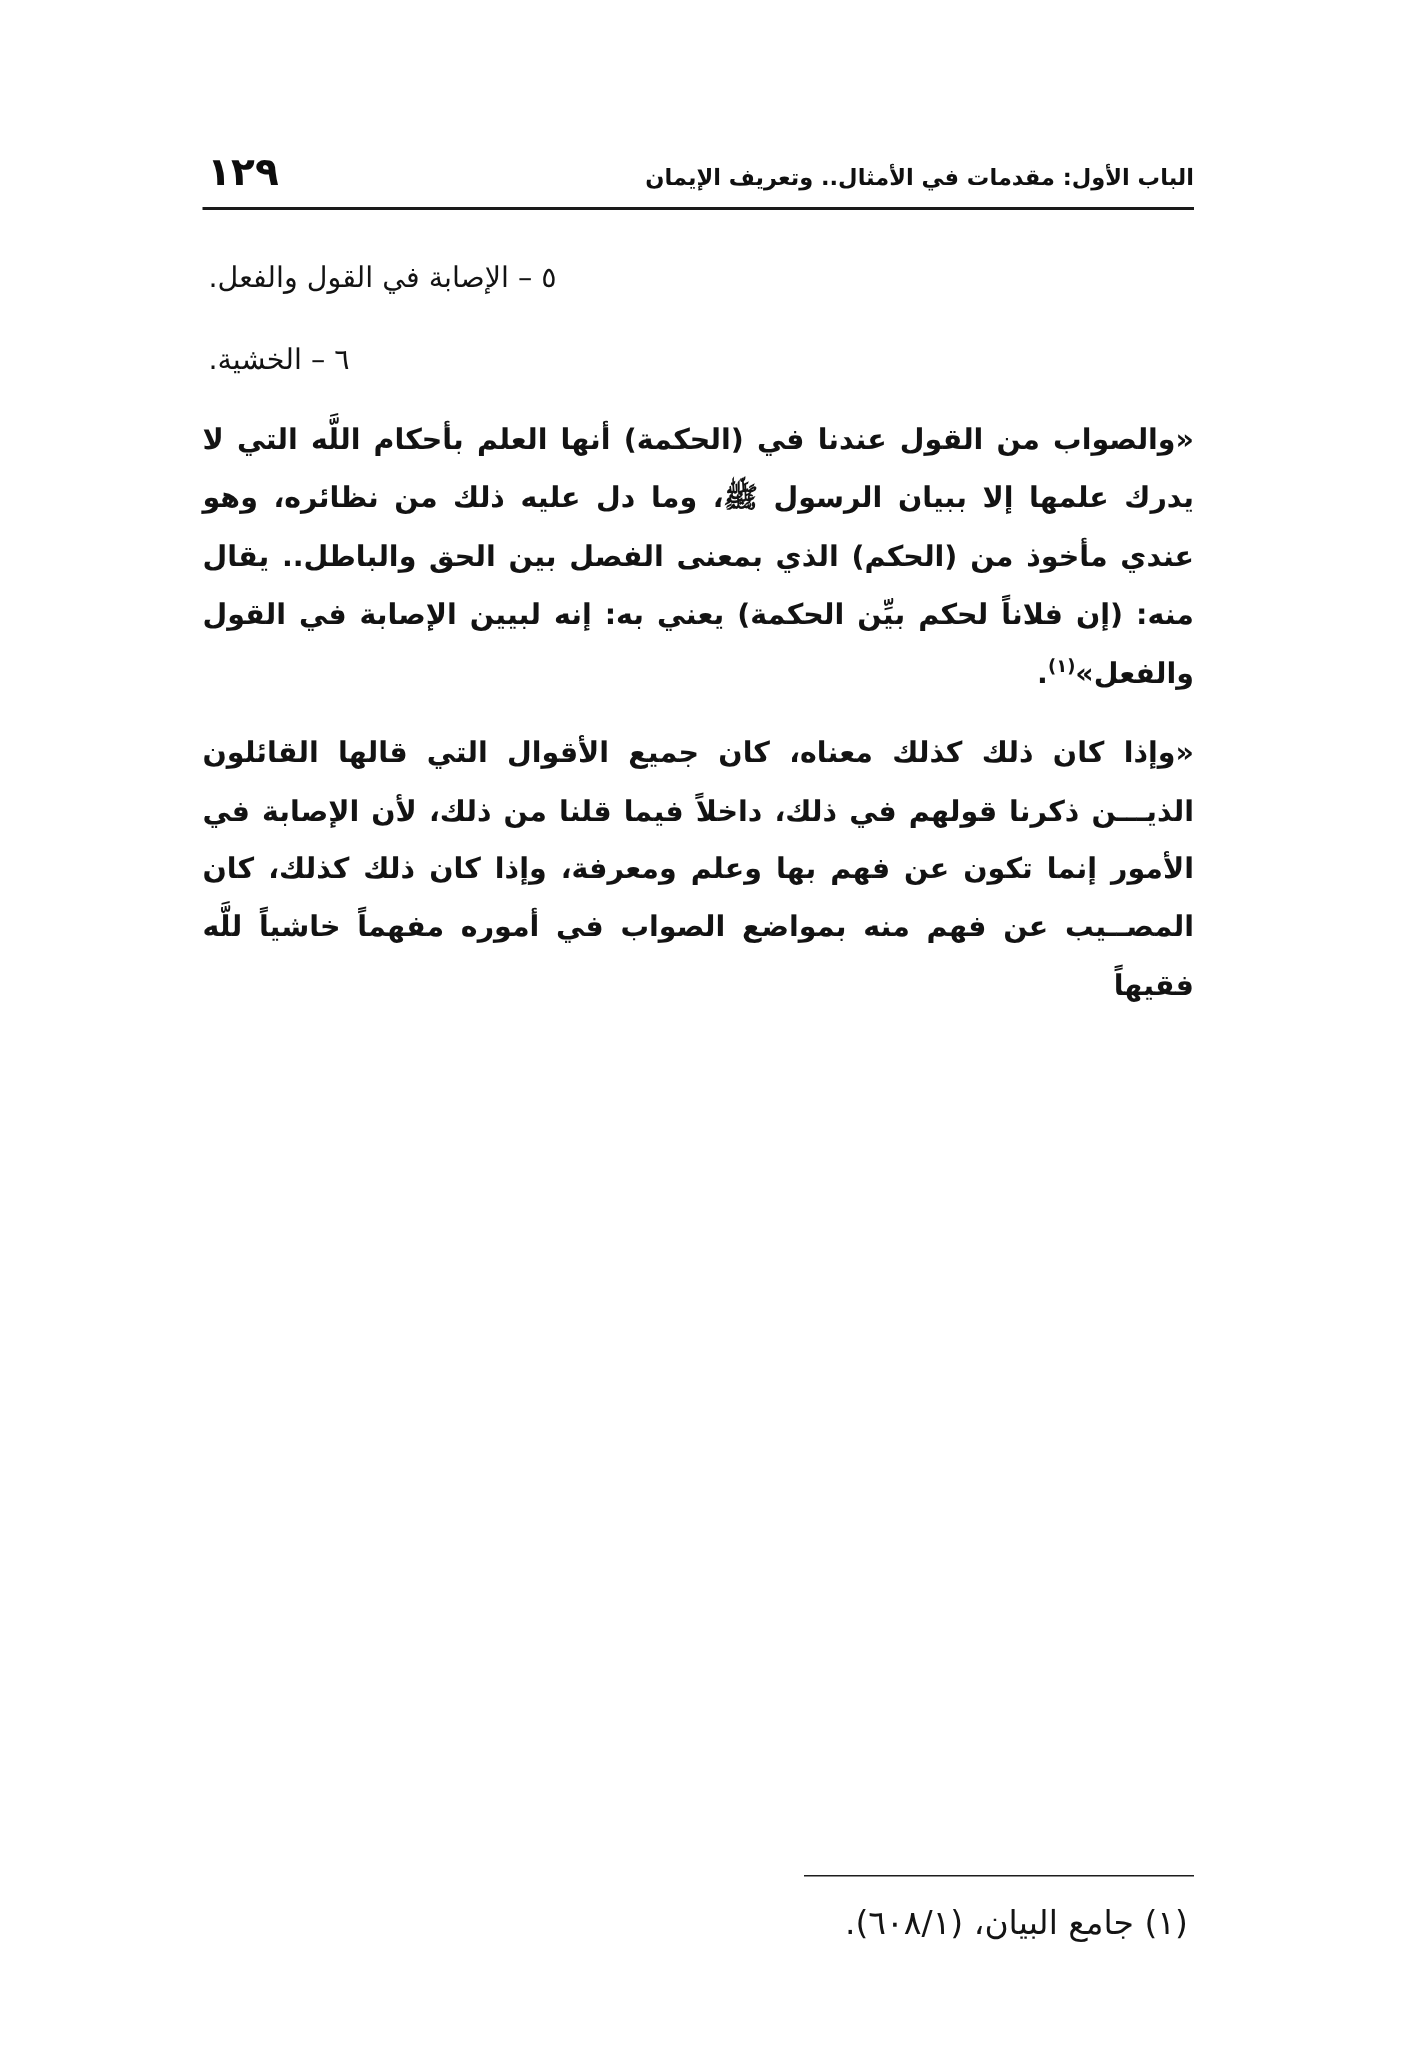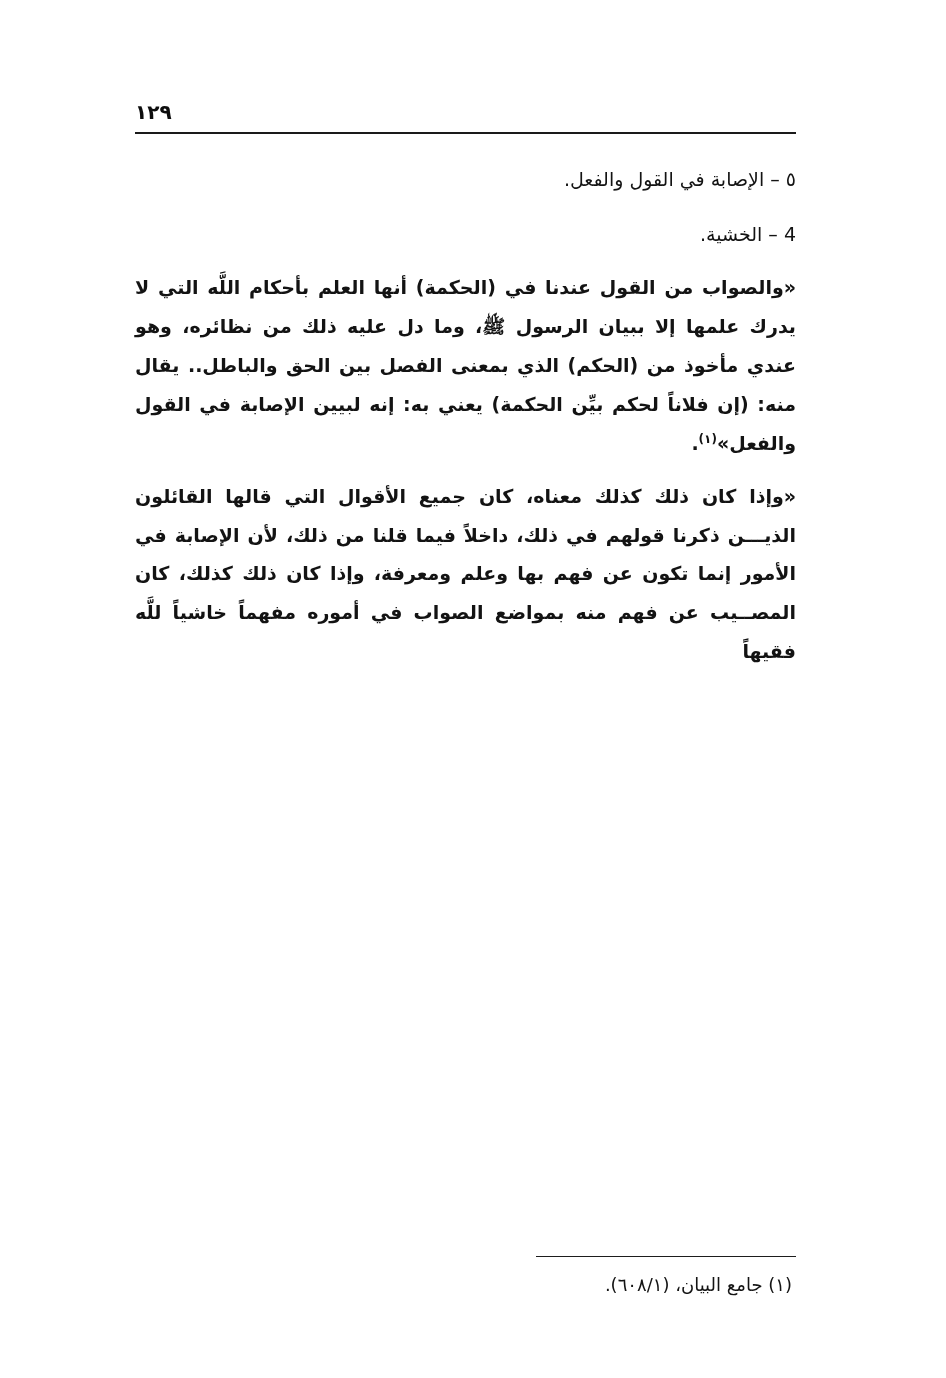--- a/index.html
+++ b/index.html
@@ -27,26 +27,26 @@
   
   .header {
     display: flex;
     flex-direction: row;
     align-items: baseline;
     justify-content: flex-start;
     gap: 80px;
     padding-bottom: 6px;
   }
   .page-number {
-    font-size: 20px;
+    font-size: 26px;
     font-weight: bold;
     letter-spacing: 1px;
     color: #0d0d0d;
     min-width: 54px;
-    text-align: left;
+    text-align: center;
     order: 2;
     margin-right: auto;
   }
   .header-title {
     font-size: 15px;
     font-weight: bold;
     color: #101010;
     order: 1;
     margin-left: 55px;
     white-space: nowrap;
@@ -60,21 +60,21 @@
 
   
   .content {
     font-size: 19px;
     line-height: 2.05;
     text-align: justify;
     text-justify: inter-word;
     color: #131313;
   }
   .numbered-line {
-    text-align: right;
+    text-align: left;
     direction: rtl;
     margin: 16px 0 6px 0;
     padding-left: 4px;
     white-space: nowrap;
   }
   .numbered-list {
     margin: 0 0 10px 0;
   }
   p.para {
     margin: 0 0 4px 0;
@@ -100,42 +100,43 @@
     right: 150px;
     bottom: 78px;
   }
   .footnote-rule {
     border: 0;
     border-top: 1.5px solid #1d1d1d;
     width: 260px;
     margin: 0 0 14px auto;
   }
   .footnote {
-    font-size: 18px;
+    font-size: 22px;
     text-align: right;
     color: #141414;
     line-height: 1.6;
     padding-right: 4px;
   }
 </style>
 </head>
 <body>
 
 <div class="page">
 
   <div class="header">
+    <div class="header-title">الباب الأول: مقدمات في الأمثال.. وتعريف الإيمان</div>
     <div class="page-number">١٢٩</div>
   </div>
   <hr class="header-rule">
 
   <div class="content">
 
     <div class="numbered-list">
       <div class="numbered-line">٥ – الإصابة في القول والفعل.</div>
-      <div class="numbered-line">4 – الخشية.</div>
+      <div class="numbered-line">٦ – الخشية.</div>
     </div>
 
 
     <p class="quote"><span>«والصواب من القول عندنا في (الحكمة) أنها العلم بأحكام اللَّه التي لا يدرك علمها إلا ببيان الرسول ﷺ، وما دل عليه ذلك من نظائره، وهو عندي مأخوذ من (الحكم) الذي بمعنى الفصل بين الحق والباطل.. يقال منه: (إن فلاناً لحكم بيِّن الحكمة) يعني به: إنه لبيين الإصابة في القول والفعل»</span><span class="sup">(١)</span><span>.</span></p>
 
 
     <p class="quote">«وإذا كان ذلك كذلك معناه، كان جميع الأقوال التي قالها القائلون الذيـــن ذكرنا قولهم في ذلك، داخلاً فيما قلنا من ذلك، لأن الإصابة في الأمور إنما تكون عن فهم بها وعلم ومعرفة، وإذا كان ذلك كذلك، كان المصــيب عن فهم منه بمواضع الصواب في أموره مفهماً خاشياً للَّه فقيهاً</p>
 
   </div>
 

